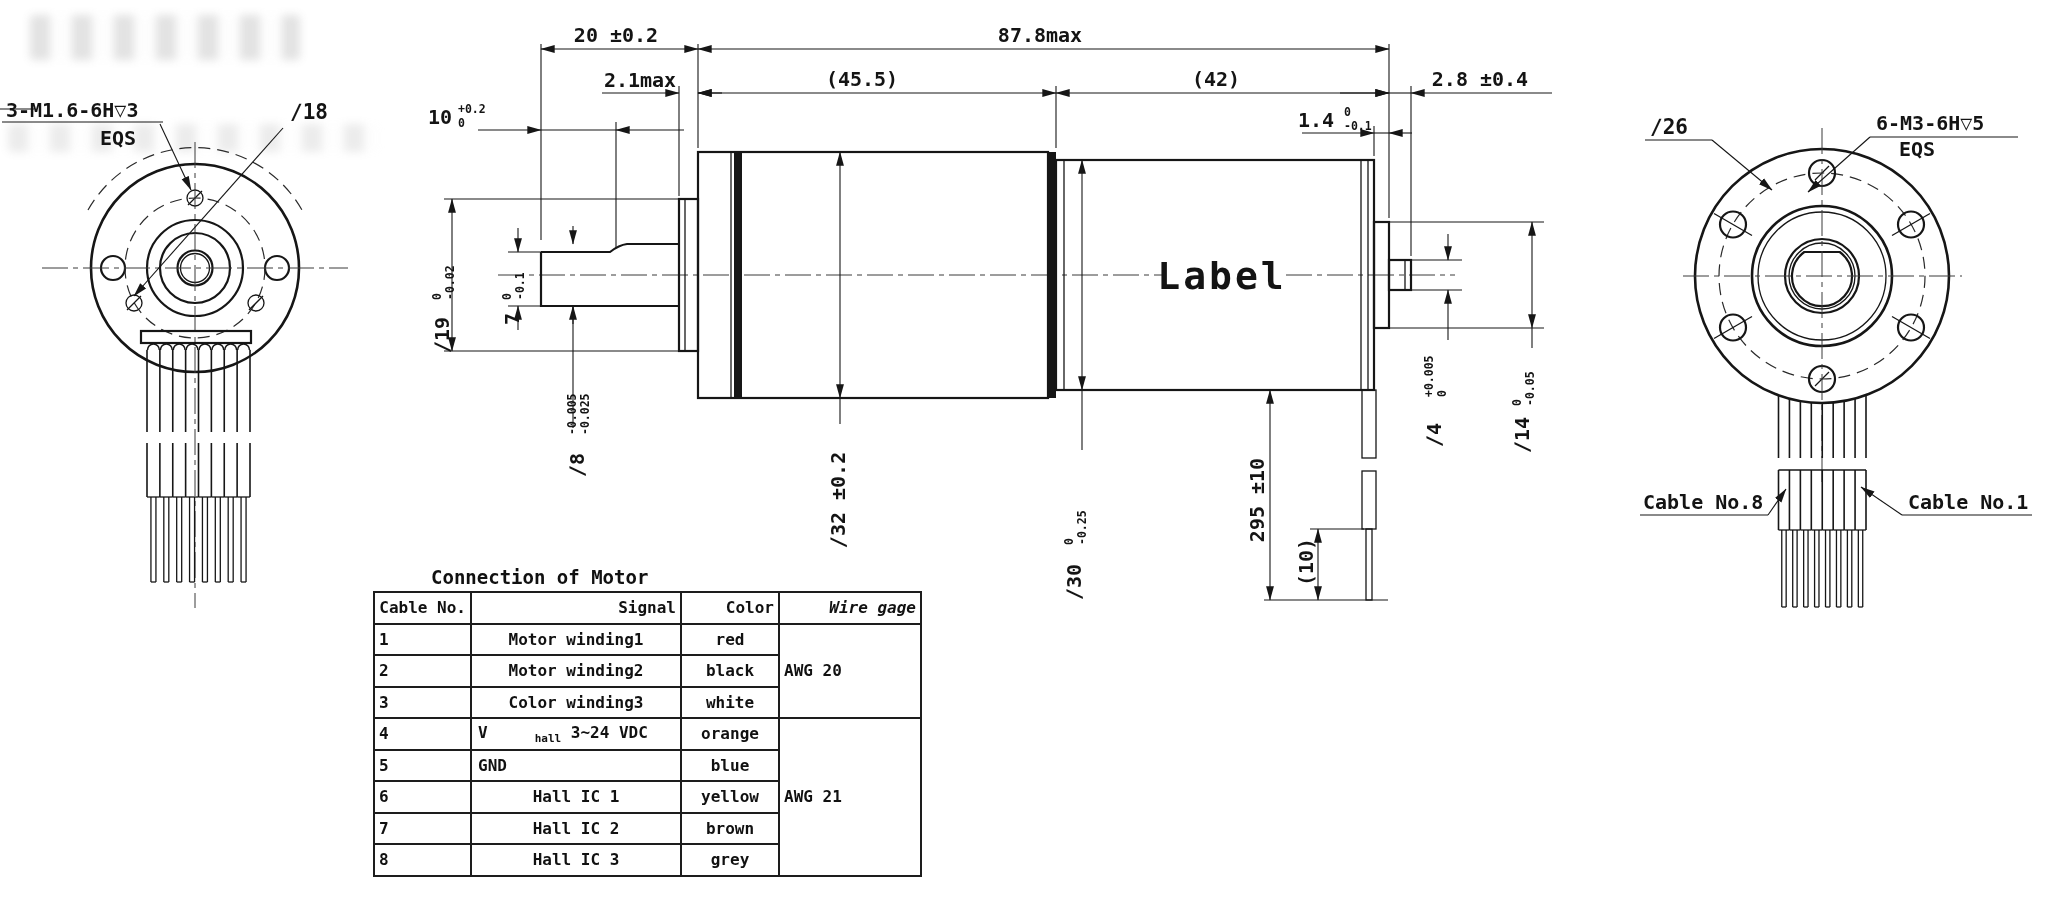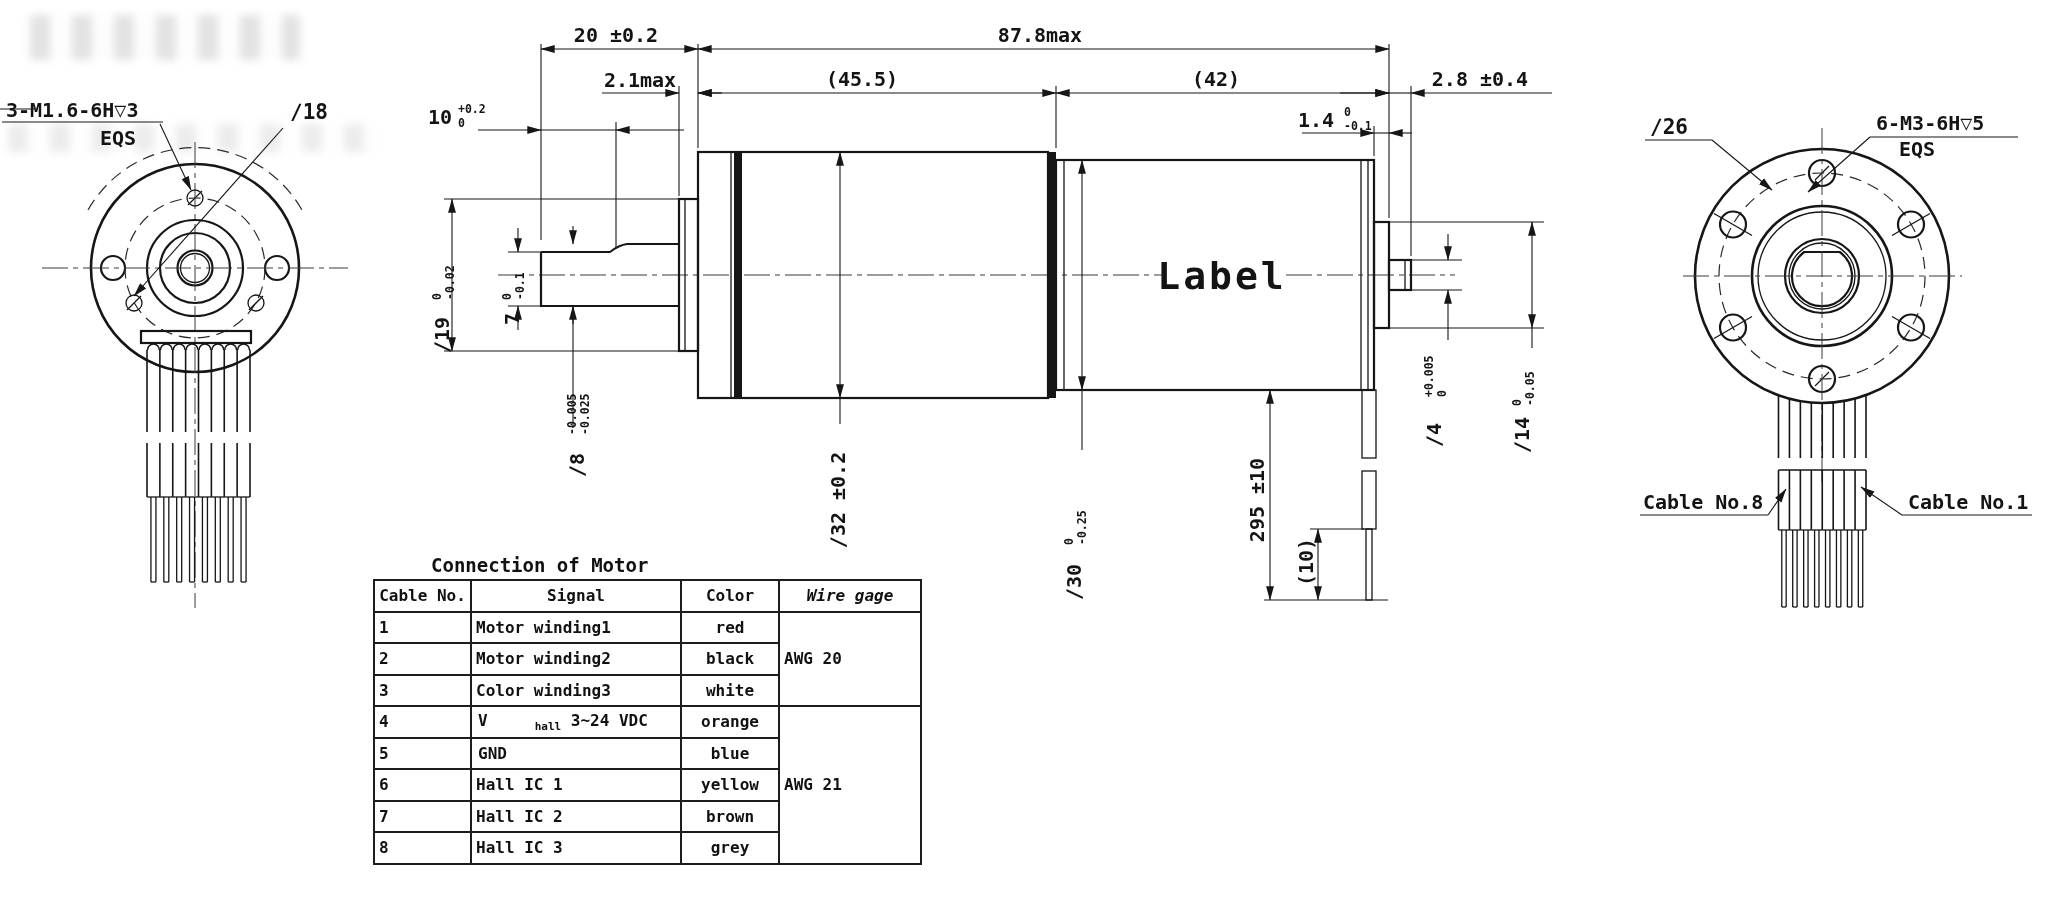--- a/index.html
+++ b/index.html
@@ -15,32 +15,32 @@
   .olh{stroke:#161616;stroke-width:2.6;fill:none;}
   .thin{stroke:#161616;stroke-width:1.3;fill:none;}
   .dim{stroke:#161616;stroke-width:1.1;fill:none;}
   .cl{stroke:#3a3a3a;stroke-width:1;fill:none;stroke-dasharray:26 5 5 5;}
   .dash{stroke:#2a2a2a;stroke-width:1.2;fill:none;stroke-dasharray:12 7;}
   .blk{fill:#161616;stroke:none;}
   
   .wm{position:absolute;filter:blur(4px);opacity:.45;border-radius:4px;
       background:repeating-linear-gradient(90deg,rgba(130,130,130,.5) 0 20px,rgba(225,225,225,.12) 20px 42px);}
   
-  #tblwrap{position:absolute;left:373px;top:554px;width:520px;}
+  #tblwrap{position:absolute;left:373px;top:566px;width:520px;}
   #tbl-title{margin-left:58px;font-size:19px;font-weight:bold;color:#111;margin-bottom:3px;}
   table.conn{border-collapse:collapse;table-layout:fixed;width:507px;}
   table.conn th,table.conn td{border:2px solid #1d1d1d;color:#111;font-size:16px;font-weight:bold;
       padding:0 4px;height:29.5px;overflow:hidden;white-space:nowrap;}
-  table.conn th{text-align:center;}
+  table.conn th{text-align:right;}
   th.h-no{width:87px;}
   th.h-sig{width:200px;padding-left:22px;}
   th.h-col{width:88px;text-align:center;}
   th.h-awg{width:132px;text-align:center;font-style:italic;}
   td.c-no{text-align:left;padding-left:6px;}
-  td.c-sig.ac{}
+  td.c-sig.ac{text-align:center;}
   td.c-sig.al{text-align:left;padding-left:6px;}
   td.c-col{text-align:center;}
   td.c-awg{text-align:left;}
   td.c-sig sub{font-size:11px;padding-left:47px;}
 </style>
 </head>
 <body>
 
 <div id="page">
 

